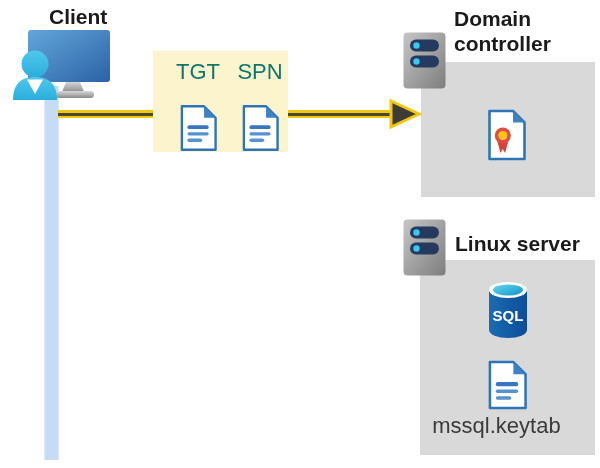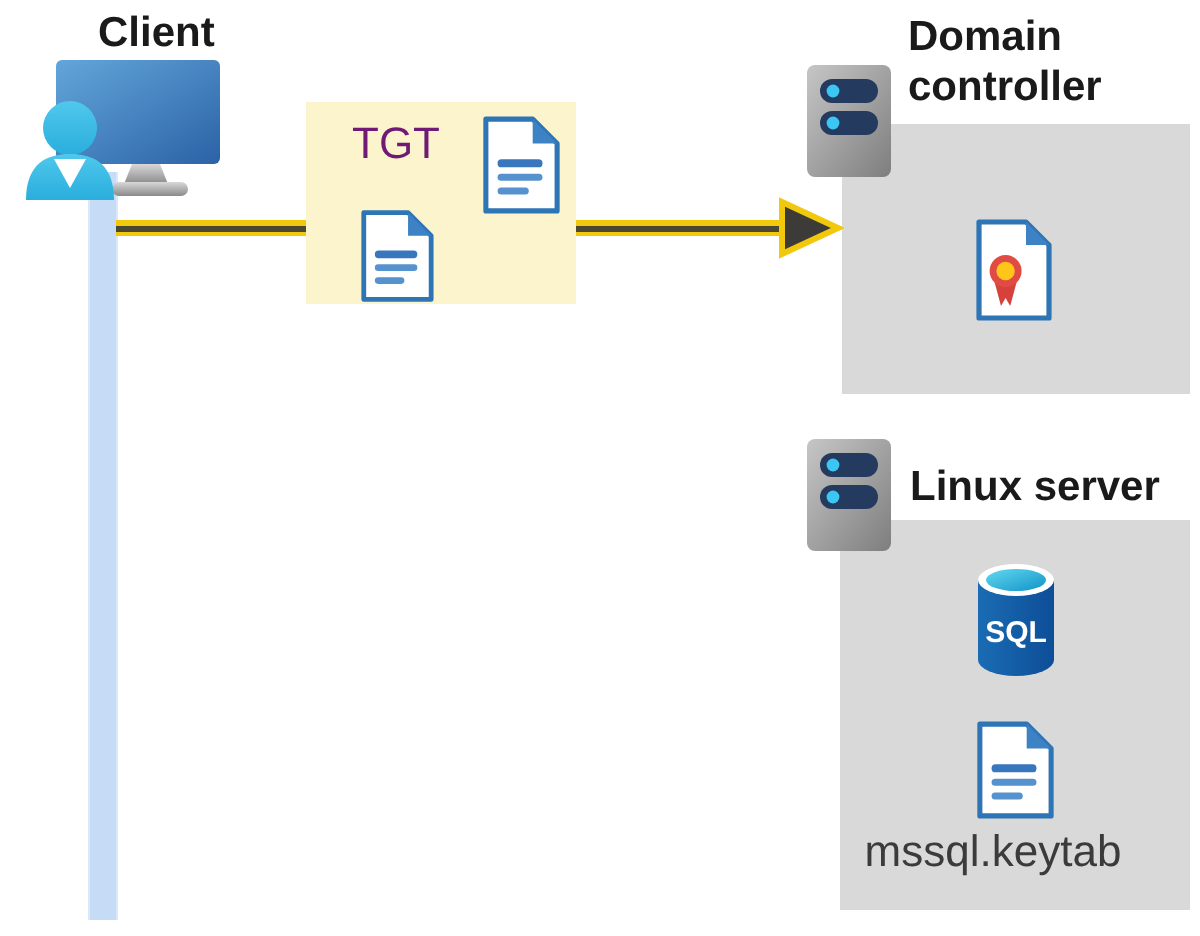--- a/index.html
+++ b/index.html
@@ -25,21 +25,21 @@
   }
   #arrow-head{left:388px;top:97px;z-index:3;}
   
   #ticket-box{
     left:153px;top:51px;width:135px;height:101px;background:#fbf4cd;z-index:2;
     display:flex;justify-content:flex-start;gap:12px;
     padding:6px 0 0 20px;box-sizing:border-box;
   }
   .ticket-col{width:50px;display:flex;flex-direction:column;align-items:center;}
   .ticket-label{
-    font-size:22px;line-height:30px;color:#701a75;margin-bottom:17px;
+    font-size:22px;line-height:30px;color:#0f766e;margin-bottom:17px;
   }
   
   .panel{background:#d9d9d9;}
   #dc-panel{left:421px;top:62px;width:174px;height:135px;}
   #linux-panel{left:420px;top:260px;width:175px;height:195px;}
   #dc-server-icon{left:402px;top:31px;z-index:2;}
   #linux-server-icon{left:402px;top:218px;z-index:2;}
   #dc-label{left:454px;top:6px;width:150px;}
   #linux-label{left:455px;top:231px;width:150px;}
   #client-label{left:25px;top:4px;margin-left:24px;}
@@ -97,20 +97,21 @@
       <div class="ticket-label">TGT</div>
       <svg width="41" height="51" viewBox="0 0 42 52">
         <path d="M3,2.5 L27,2.5 L39.5,15 L39.5,49.5 L3,49.5 Z" fill="#ffffff" stroke="#2e75b6" stroke-width="2.6" stroke-linejoin="round"></path>
         <polygon points="27,2.5 27,15 39.5,15" fill="#3c82c4"></polygon>
         <rect x="9" y="23" width="23" height="4.2" rx="2" fill="#3876be"></rect>
         <rect x="9" y="30.5" width="23" height="3.6" rx="1.8" fill="#5592ce"></rect>
         <rect x="9" y="37.5" width="16" height="3.6" rx="1.8" fill="#5592ce"></rect>
       </svg>
     </div>
     <div class="ticket-col">
+      <div class="ticket-label">SPN</div>
       <svg width="41" height="51" viewBox="0 0 42 52">
         <path d="M3,2.5 L27,2.5 L39.5,15 L39.5,49.5 L3,49.5 Z" fill="#ffffff" stroke="#2e75b6" stroke-width="2.6" stroke-linejoin="round"></path>
         <polygon points="27,2.5 27,15 39.5,15" fill="#3c82c4"></polygon>
         <rect x="9" y="23" width="23" height="4.2" rx="2" fill="#3876be"></rect>
         <rect x="9" y="30.5" width="23" height="3.6" rx="1.8" fill="#5592ce"></rect>
         <rect x="9" y="37.5" width="16" height="3.6" rx="1.8" fill="#5592ce"></rect>
       </svg>
     </div>
   </div>
 

